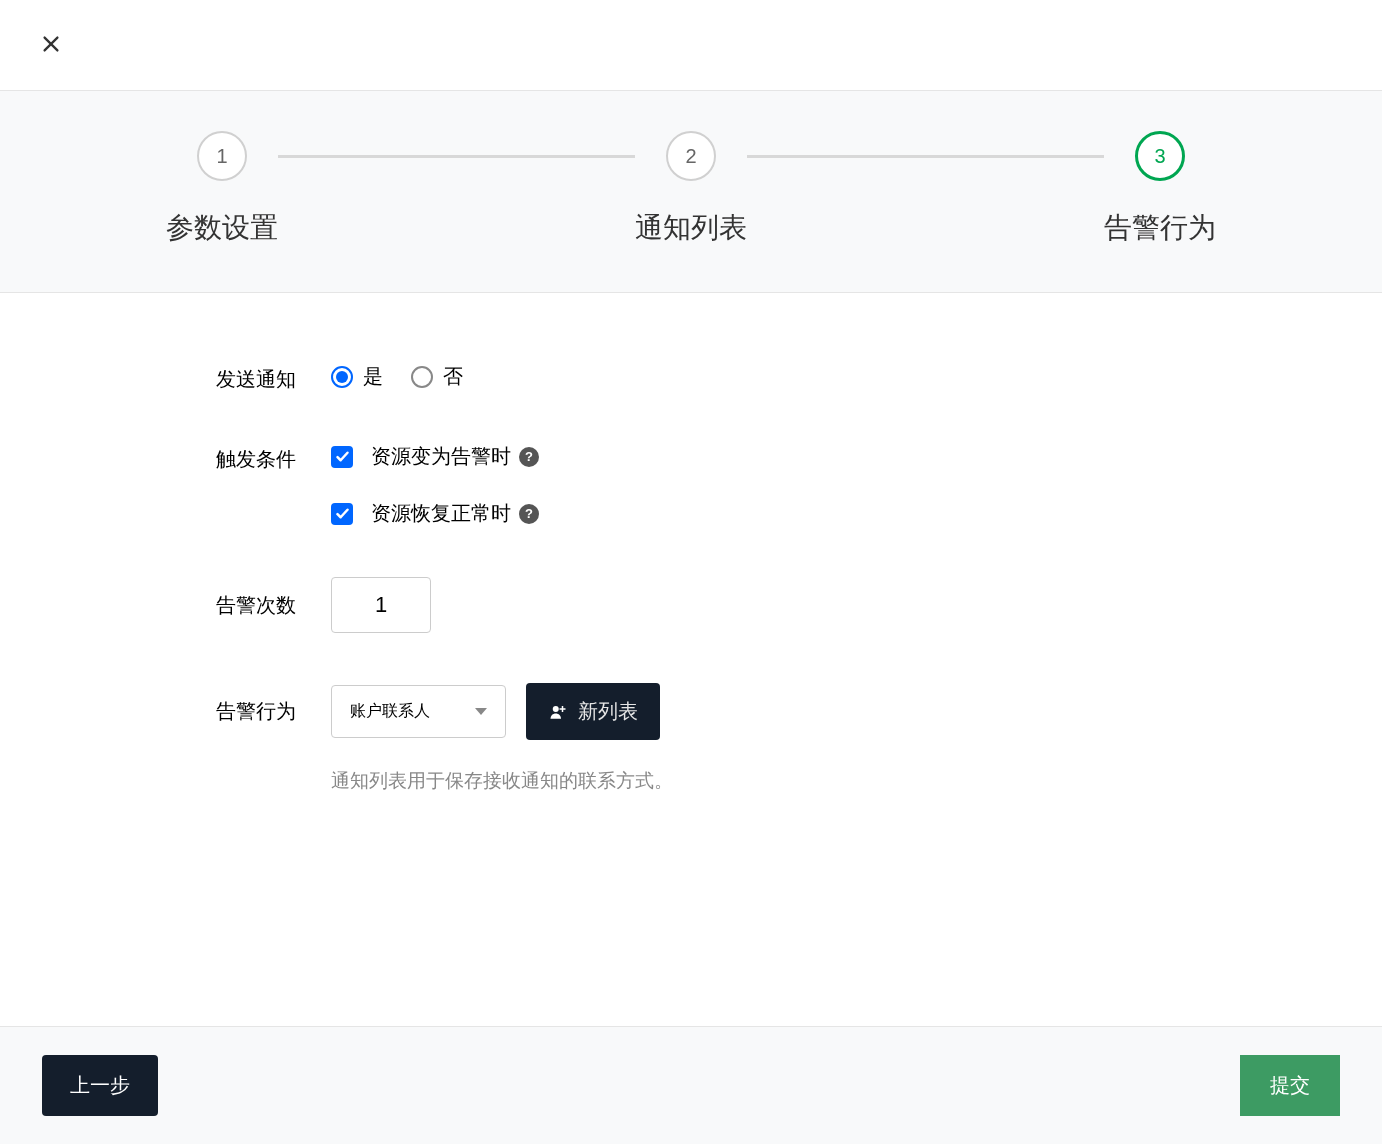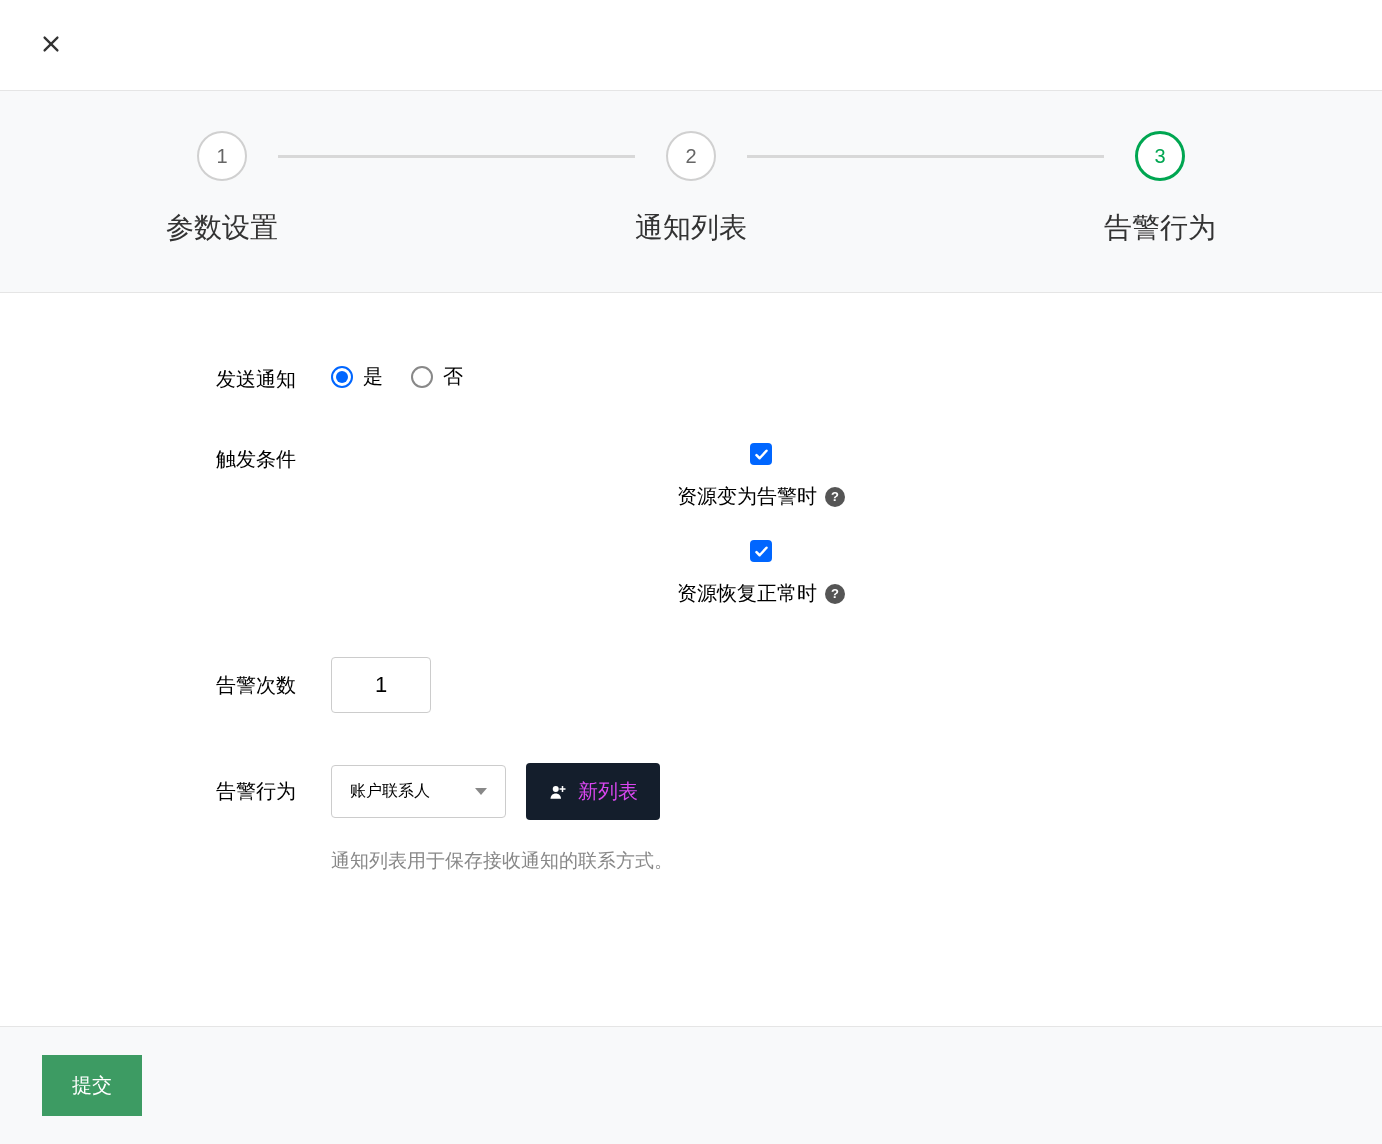--- a/index.html
+++ b/index.html
@@ -140,21 +140,20 @@
     .checkbox-group {
       display: flex;
       flex-direction: column;
       gap: 30px;
     }
     .checkbox-item {
       display: flex;
       align-items: center;
       gap: 18px;
       cursor: pointer;
-      flex-direction: column;
     }
     .checkbox-box {
       width: 22px;
       height: 22px;
       border-radius: 4px;
       background: #0066ff;
       display: flex;
       align-items: center;
       justify-content: center;
       color: #fff;
@@ -214,21 +213,21 @@
     }
     .dropdown-caret {
       width: 0;
       height: 0;
       border-left: 6px solid transparent;
       border-right: 6px solid transparent;
       border-top: 7px solid #888;
     }
     .btn-dark {
       background: #141e2c;
-      color: #d946ef;
+      color: #e5e5e5;
       border: none;
       border-radius: 4px;
       padding: 15px 22px;
       font-size: 20px;
       cursor: pointer;
       display: flex;
       align-items: center;
       gap: 10px;
     }
     .btn-dark svg {
@@ -370,14 +369,15 @@
           <span>新列表</span>
         </button>
       </div>
       <div class="hint-text">通知列表用于保存接收通知的联系方式。</div>
     </div>
   </div>
 
 </div>
 
 <div class="footer">
+  <button class="btn-prev">上一步</button>
   <button class="btn-submit">提交</button>
 </div>
 
 </body></html>

